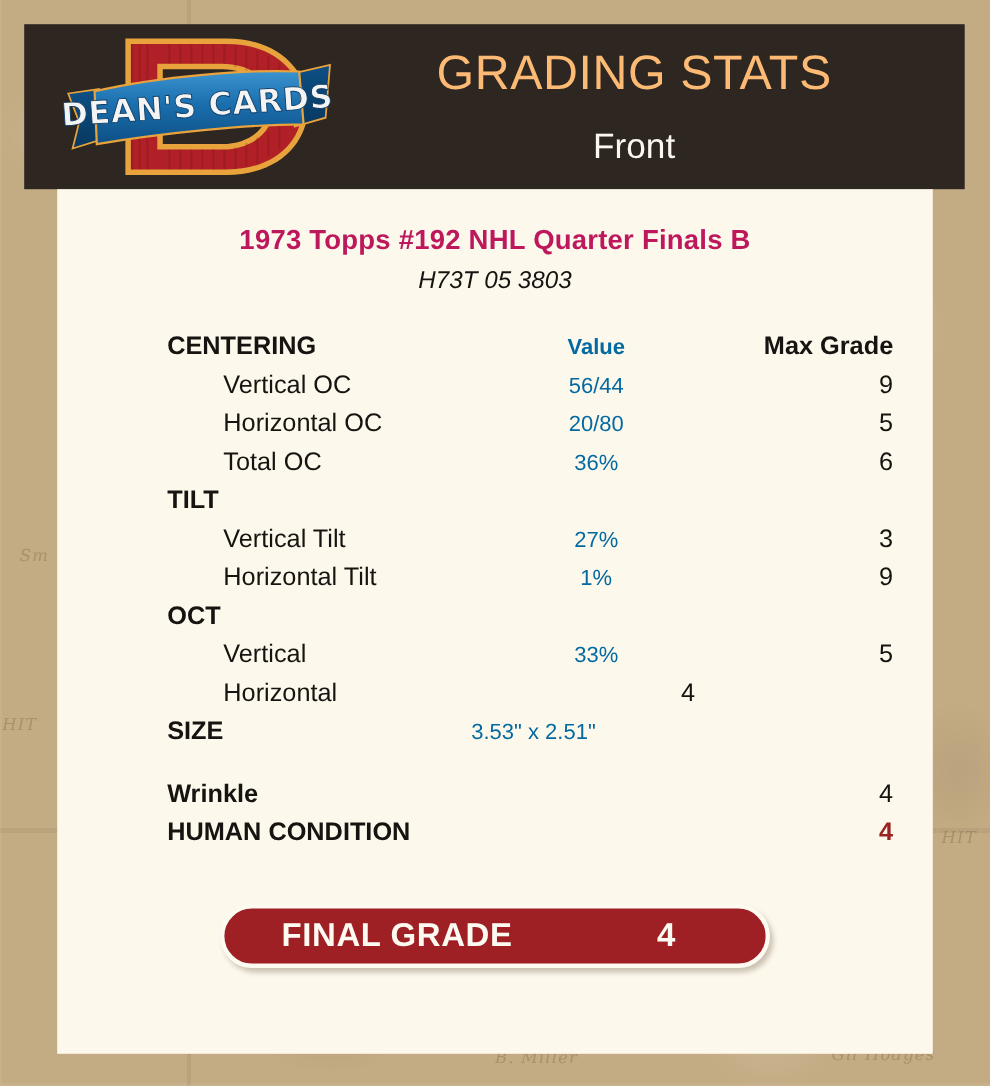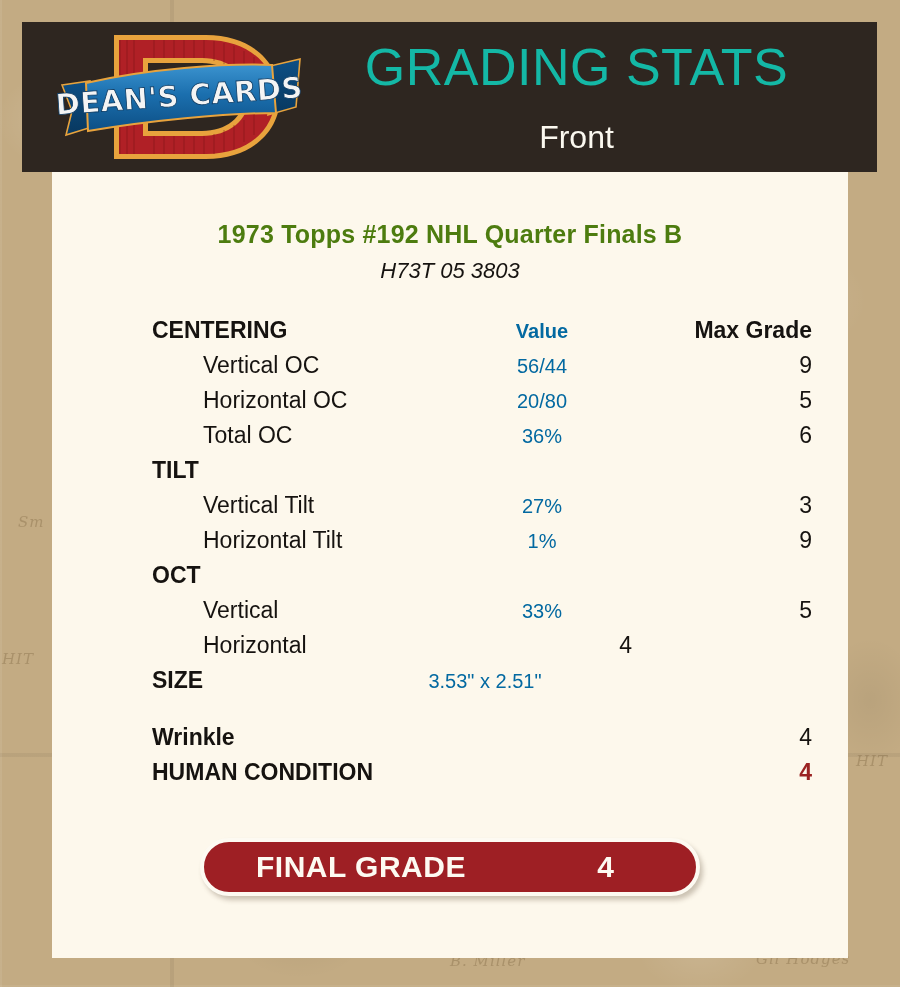--- a/index.html
+++ b/index.html
@@ -77,22 +77,22 @@
   }
   .logo svg { display: block; }
 
   .header-titles {
     flex: 1;
     text-align: center;
     padding-right: 40px;
     line-height: 1;
   }
   .header-title {
-    color: #14b8a6;
-    font-size: 52px;
+    color: #fdba74;
+    font-size: 44px;
     font-weight: 400;
     letter-spacing: 0.5px;
   }
   .header-subtitle {
     color: #fbf8ef;
     font-size: 32px;
     font-weight: 400;
     margin-top: 28px;
   }
 
@@ -104,22 +104,22 @@
     width: 796px;
     height: 786px;
     background: #fdf8ec;
     box-sizing: border-box;
   }
 
   .card-title {
     text-align: center;
     font-size: 25px;
     font-weight: bold;
-    color: #4d7c0f;
-    margin-top: 48px;
+    color: #be185d;
+    margin-top: 32px;
     letter-spacing: 0.2px;
   }
   .card-serial {
     text-align: center;
     font-size: 22px;
     font-weight: normal;
     color: #161310;
     margin-top: 9px;
     font-style: italic;
   }
@@ -211,21 +211,21 @@
     margin-left: auto;
     margin-right: 82px;
   }
 </style>
 </head>
 <body>
 
 <div id="page">
 
   <div class="bg-texture"></div>
-  <div class="bg-script" style="left:18px; top:513px;">Sm</div>
+  <div class="bg-script" style="left:18px; top:496px;">Sm</div>
   <div class="bg-script" style="left:2px;  top:650px;">HIT</div>
   <div class="bg-script" style="left:450px; top:952px;">B. Miller</div>
   <div class="bg-script" style="left:756px; top:950px;">Gil Hodges</div>
   <div class="bg-script" style="left:856px; top:752px;">HIT</div>
 
   <div class="header-bar">
 
     <div class="logo">
       <svg width="260" height="148" viewBox="0 0 260 148">
 

